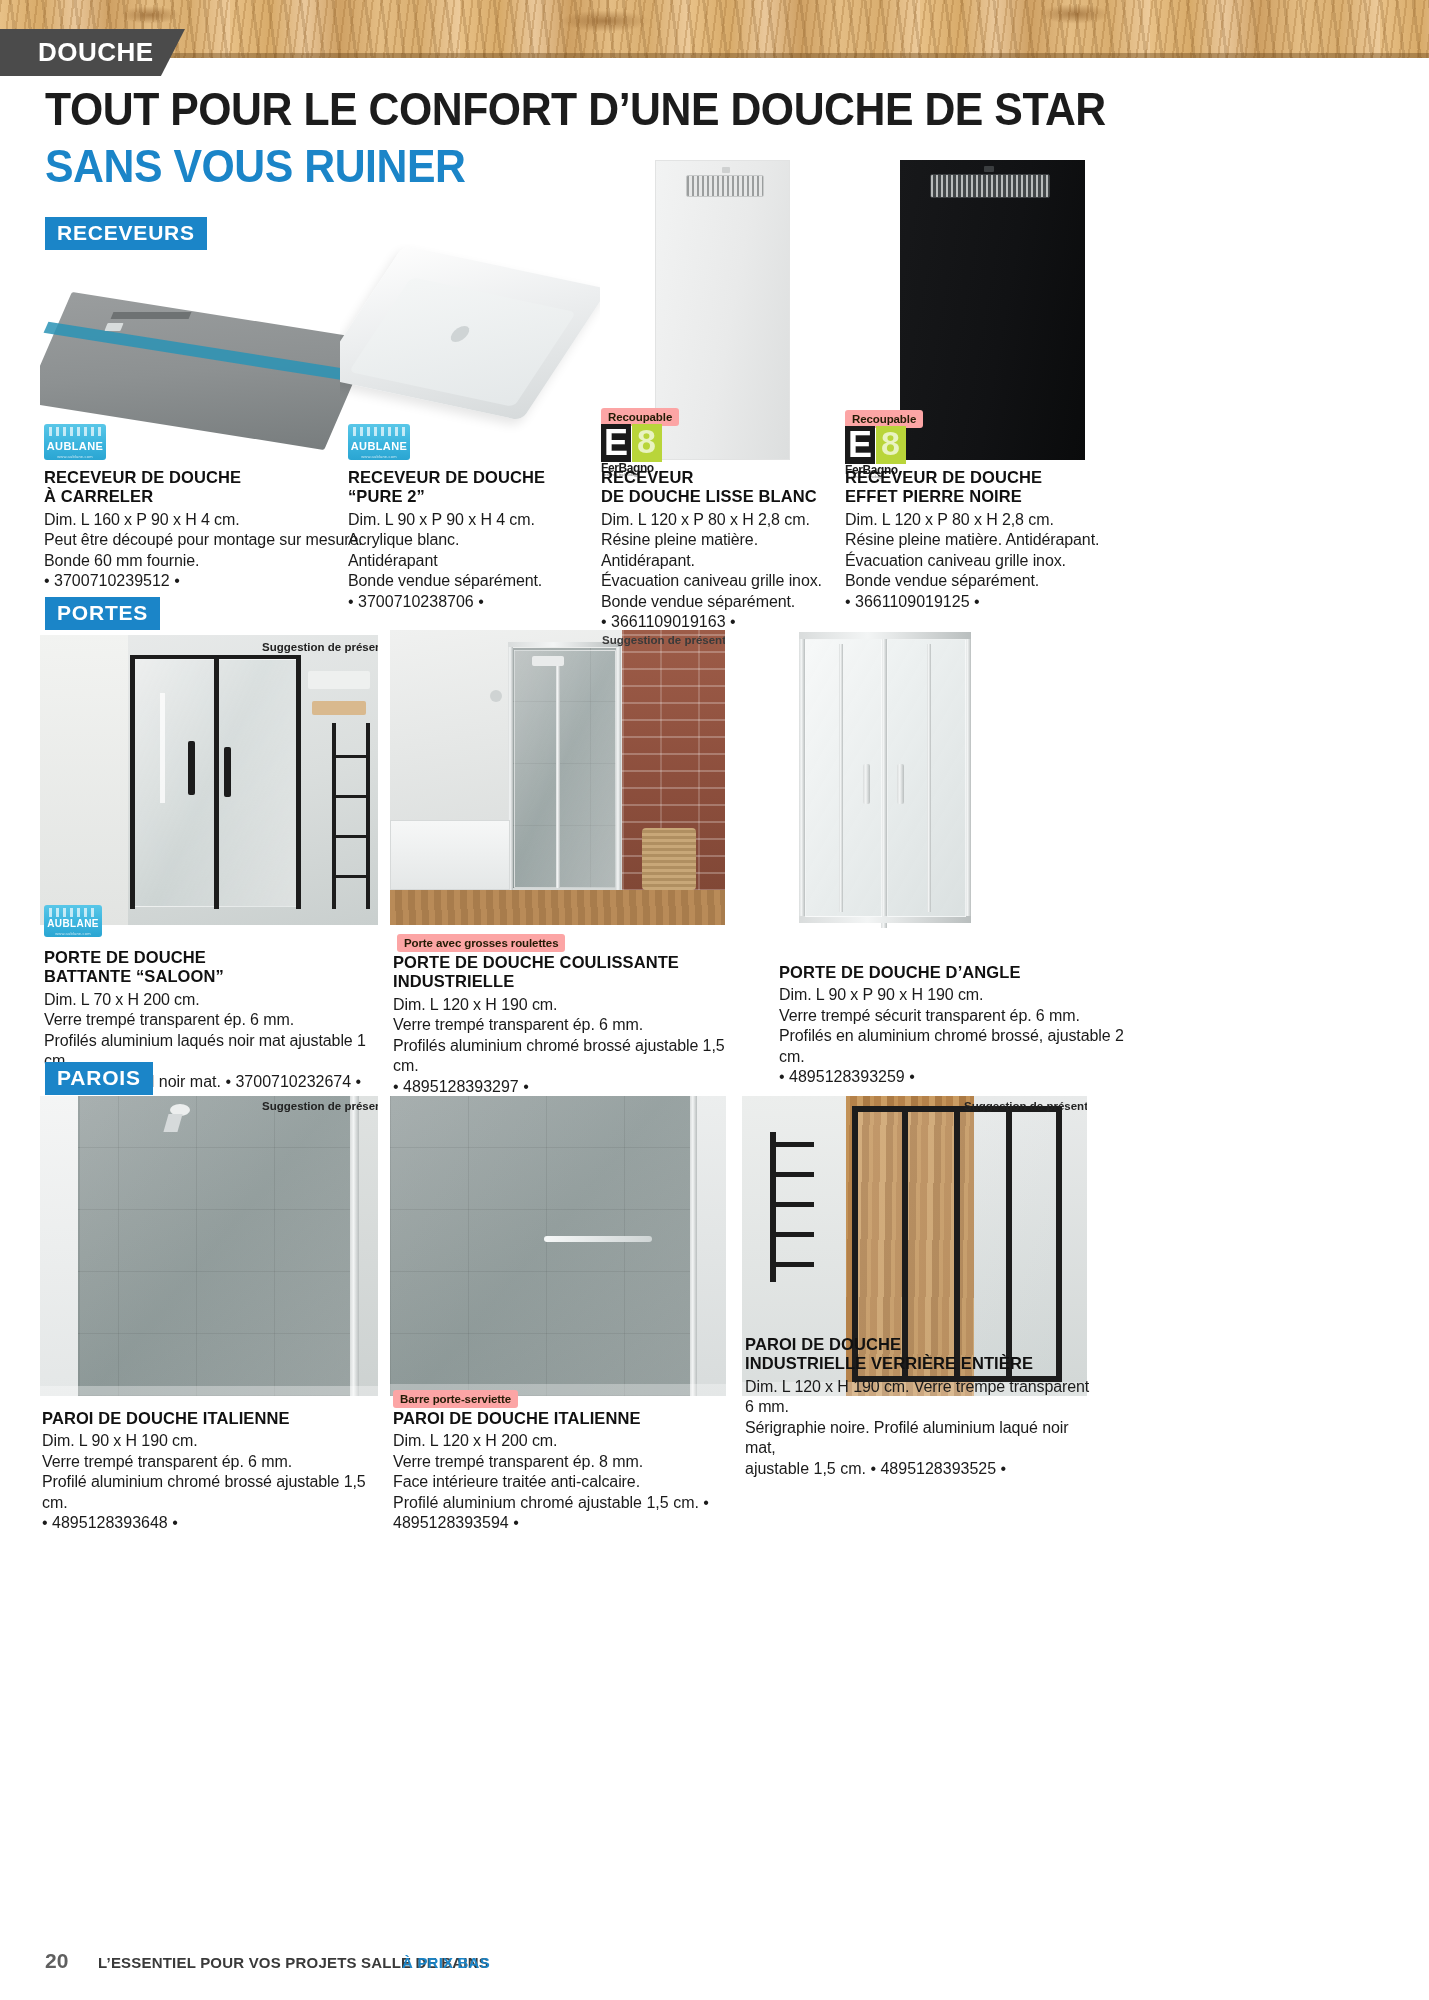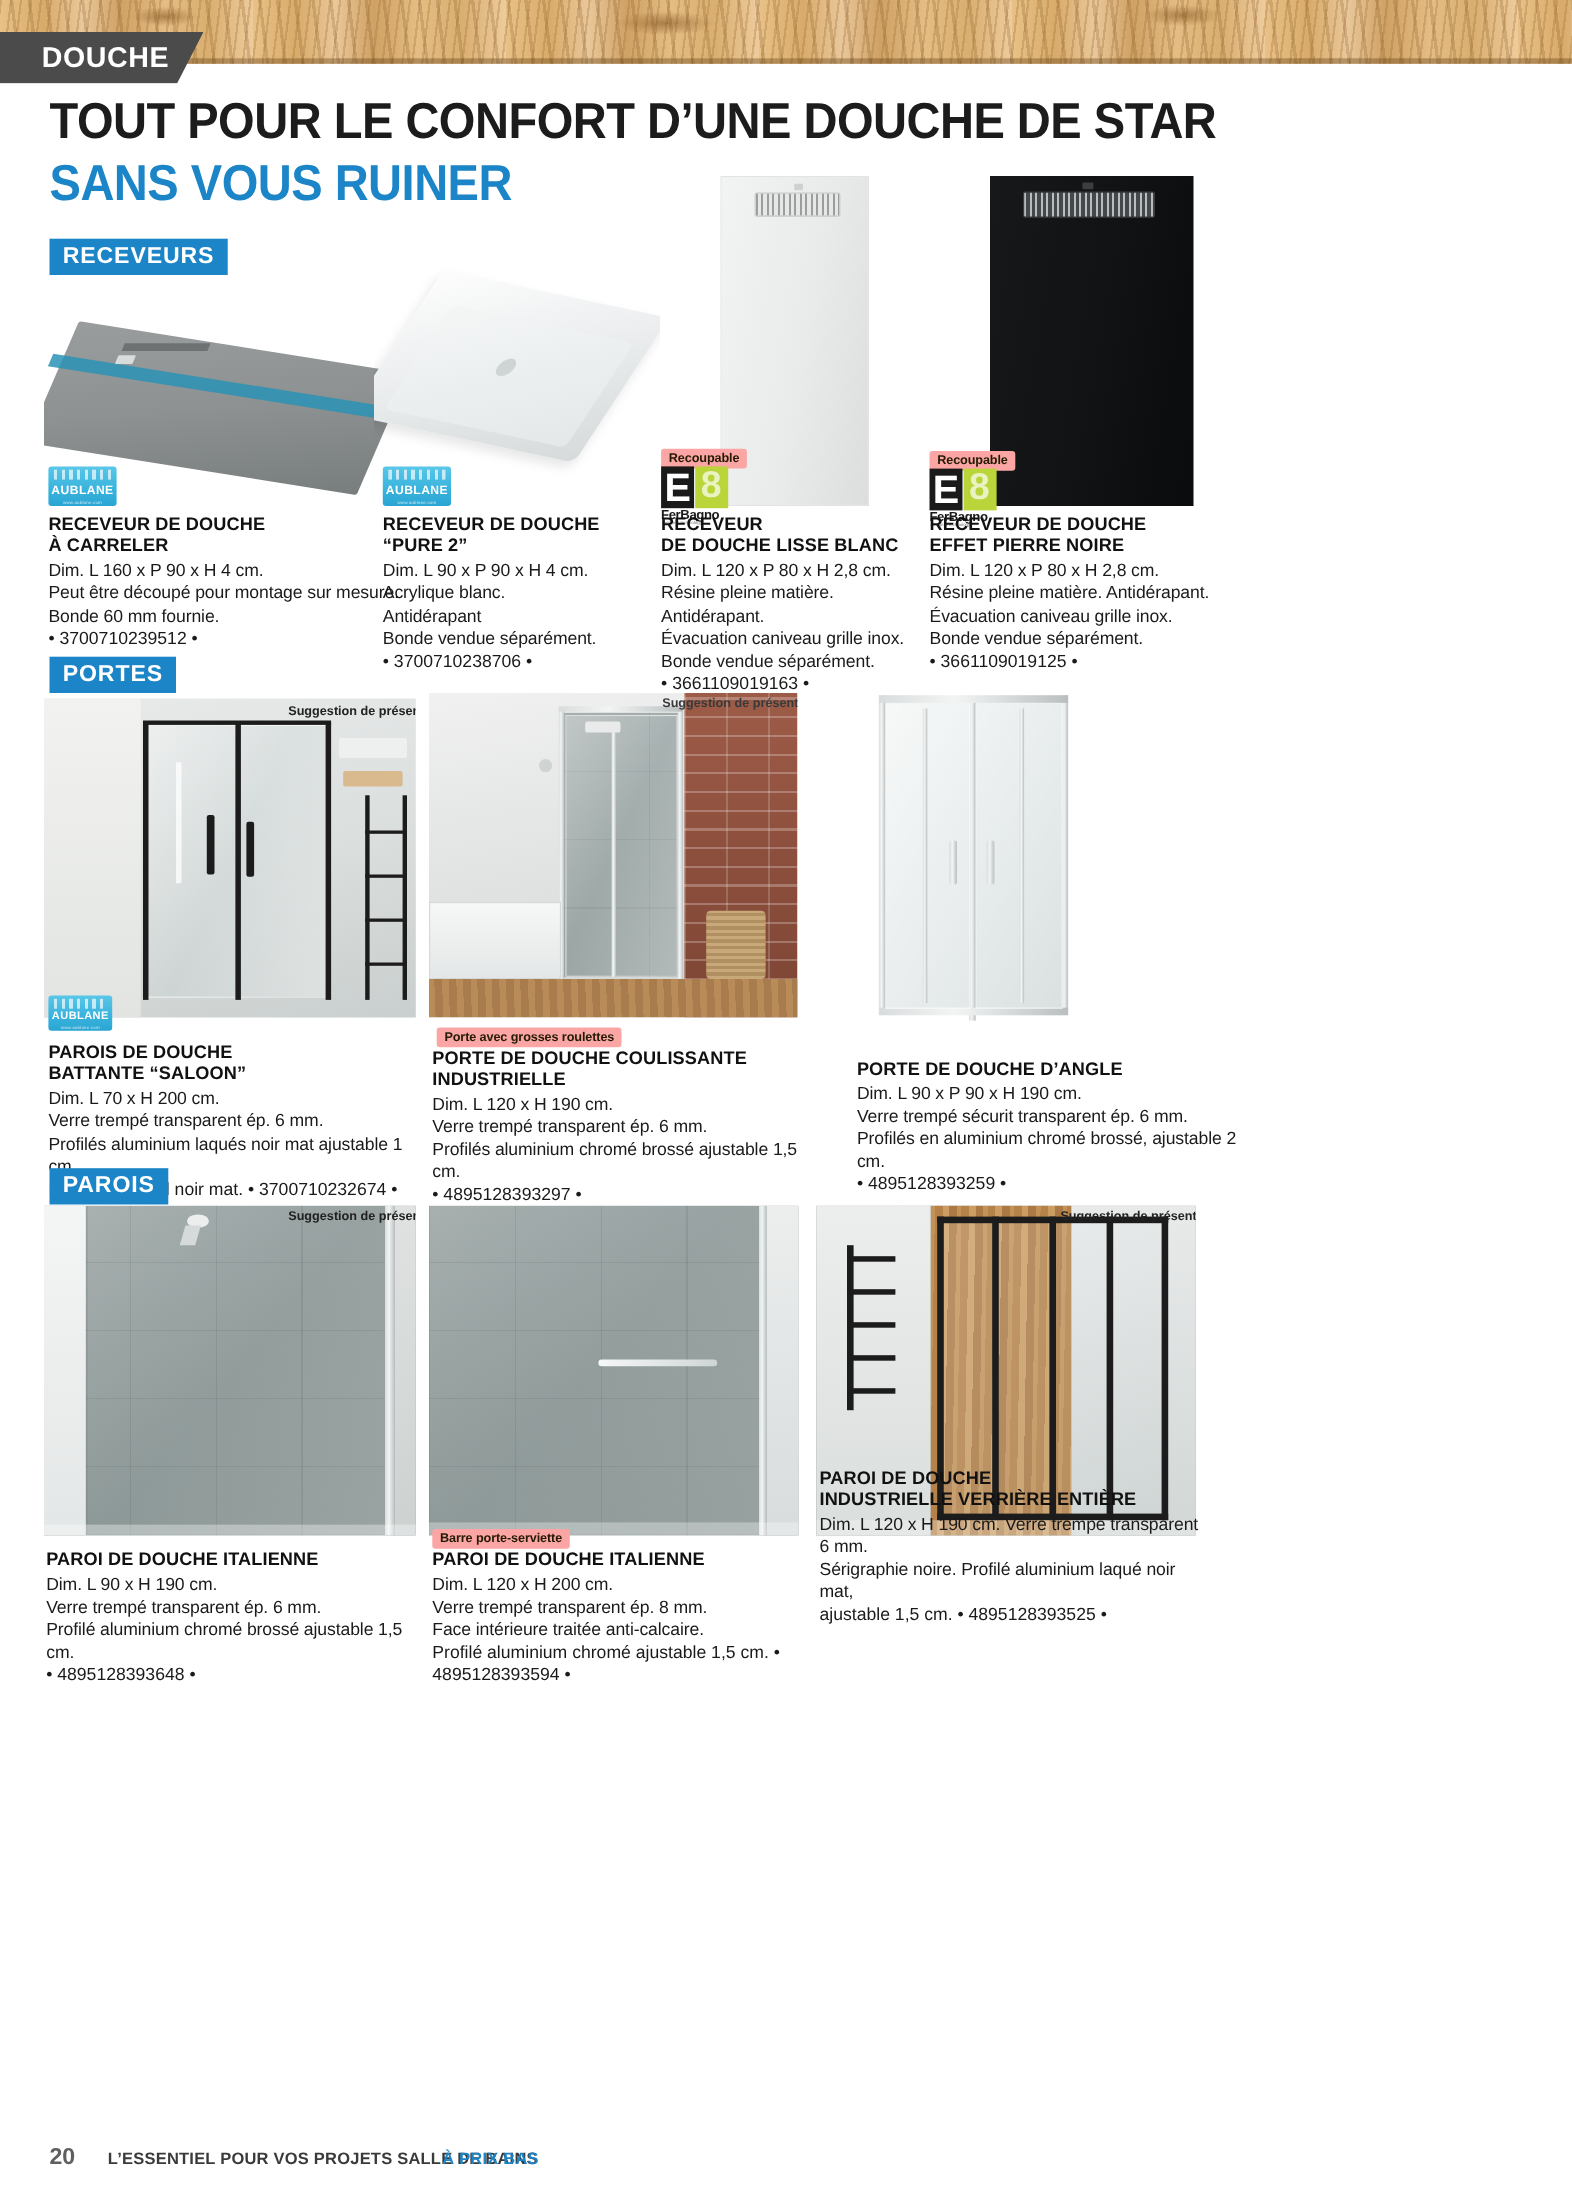--- a/index.html
+++ b/index.html
@@ -384,21 +384,21 @@
 </div>
 
 <div class="aublane" style="left:44px; top:905px; width:58px; height:32px;">
   <div class="wave"></div>
   <div class="word" style="font-size:10px">AUBLANE</div>
   <div class="sub">www.aublane.com</div>
 </div>
 
 <div class="prod" style="left:44px; top:948px; width:330px;">
   <h3>
-    <span>PAROIS DE DOUCHE</span><br>
+    <span>PORTE DE DOUCHE</span><br>
     <span>BATTANTE “SALOON”</span>
   </h3>
   <p style="margin-top:3px">Dim. L 70 x H 200 cm.</p>
   <p>Verre trempé transparent ép. 6 mm.</p>
   <p>Profilés aluminium laqués noir mat ajustable 1 cm.</p>
   <p class="ref">Poignées métal noir mat. • 3700710232674 •</p>
 </div>
 
 <div class="photo" style="left:390px; top:630px; width:335px; height:295px;">
   <div class="brick-wall" style="left:232px;top:0;width:103px;height:295px;"></div>

